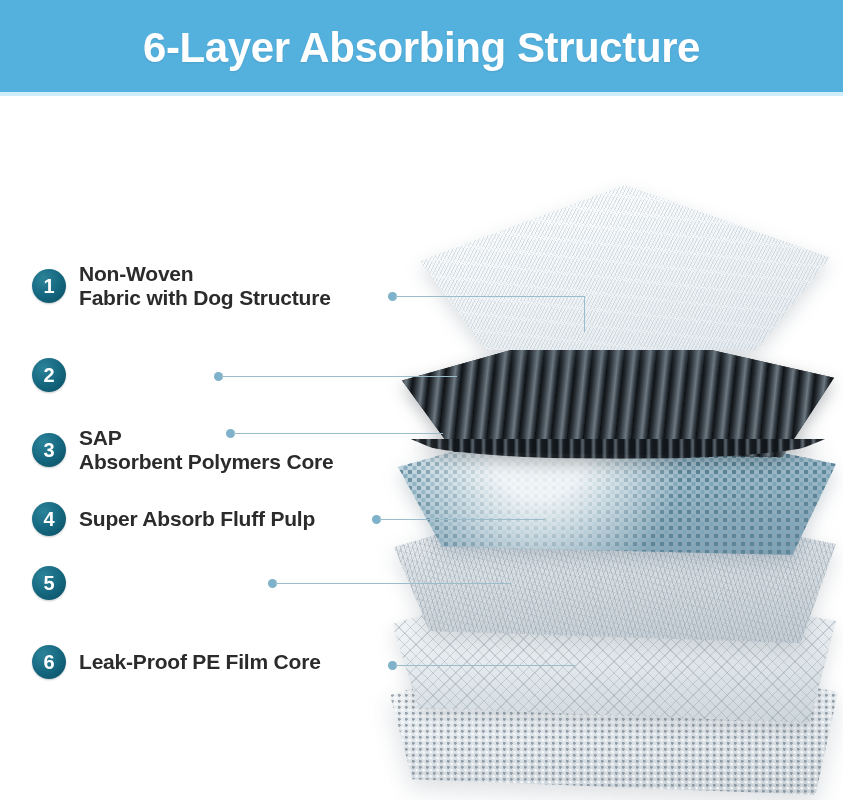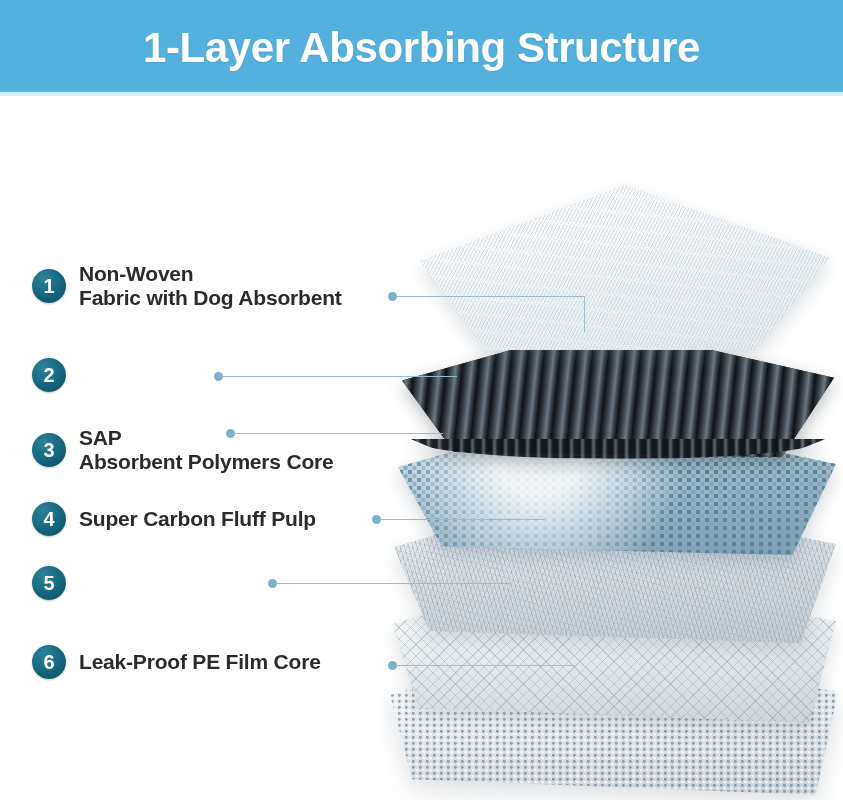--- a/index.html
+++ b/index.html
@@ -272,21 +272,21 @@
   #callout-4 { left: 32px; top: 502px; }
   #callout-5 { left: 32px; top: 566px; }
   #callout-6 { left: 32px; top: 645px; }
 </style>
 </head>
 <body>
 
 <div id="page">
 
   <div class="header-band">
-    <div class="header-title">1-Layer Absorbing Structure</div>
+    <div class="header-title">6-Layer Absorbing Structure</div>
   </div>
 
 
   <div class="illustration">
 
     <div class="layer" id="layer-6">
       <div class="face"></div>
     </div>
 
     <div class="layer" id="layer-5">
@@ -340,36 +340,36 @@
   <div class="leader" style="left:388px; top:660px;">
     <div class="dot"></div>
     <div class="hline" style="width:180px;"></div>
   </div>
 
   <div class="callouts">
 
     <div class="callout" id="callout-1">
       <div class="badge">1</div>
       <div class="callout-text">Non-Woven
-Fabric with Dog Absorbent</div>
+Fabric with Dog Structure</div>
     </div>
 
     <div class="callout" id="callout-2">
       <div class="badge">2</div>
     </div>
 
     <div class="callout" id="callout-3">
       <div class="badge">3</div>
       <div class="callout-text">SAP
 Absorbent Polymers Core</div>
     </div>
 
     <div class="callout" id="callout-4">
       <div class="badge">4</div>
-      <div class="callout-text">Super Carbon Fluff Pulp</div>
+      <div class="callout-text">Super Absorb Fluff Pulp</div>
     </div>
 
     <div class="callout" id="callout-5">
       <div class="badge">5</div>
     </div>
 
     <div class="callout" id="callout-6">
       <div class="badge">6</div>
       <div class="callout-text">Leak-Proof PE Film Core</div>
     </div>

